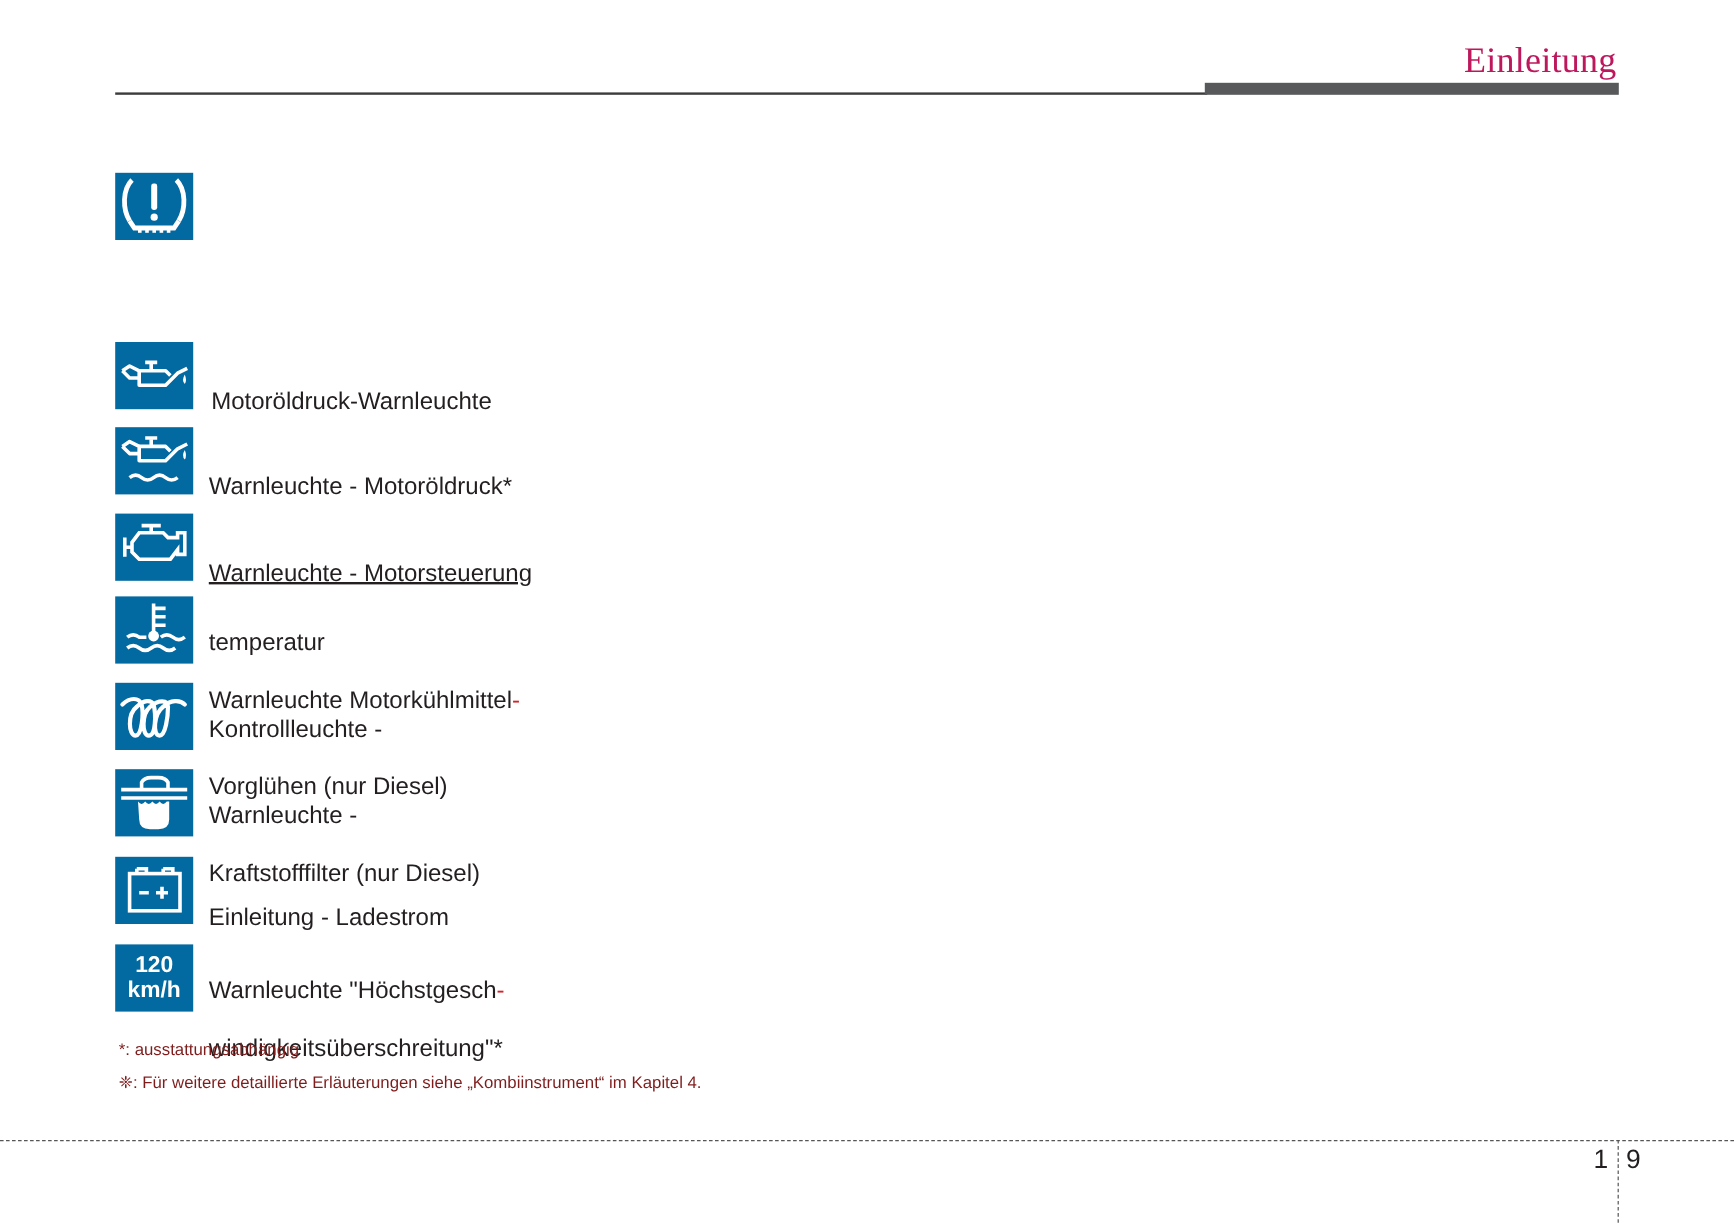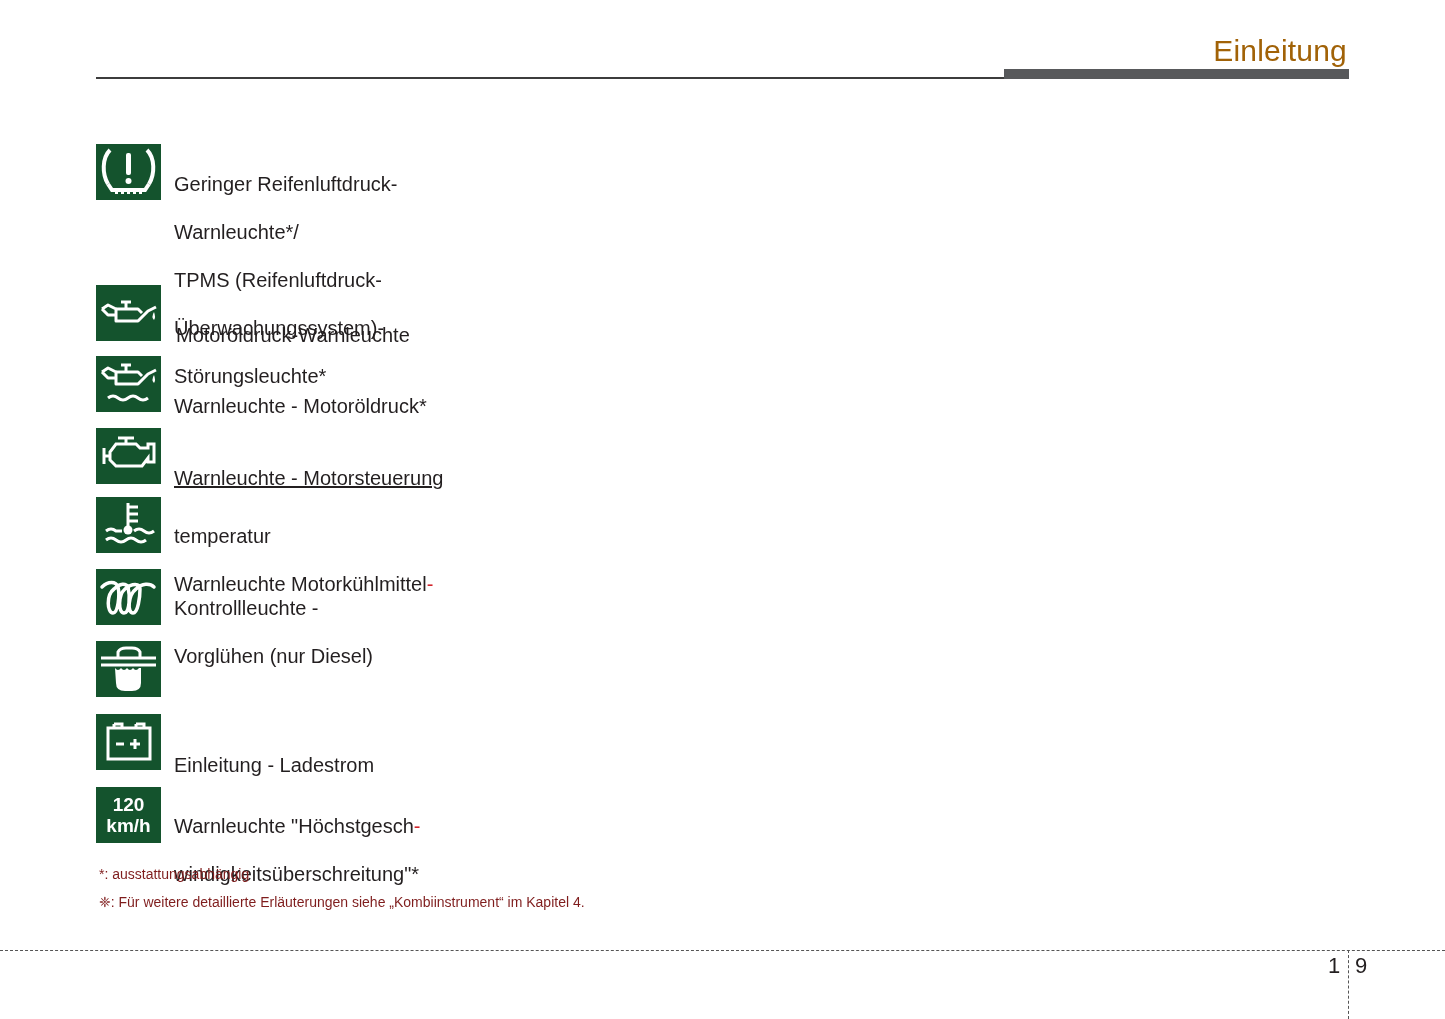--- a/index.html
+++ b/index.html
@@ -1,25 +1,25 @@
 <!DOCTYPE html>
 <html><head>
 <meta charset="utf-8">
 <style>
   html, body { margin: 0; padding: 0; background: #ffffff; }
   body { width: 1445px; height: 1019px; position: relative; overflow: hidden;
          font-family: "Liberation Sans", "DejaVu Sans", sans-serif; color: #231f20; }
 
-  .header-title { position: absolute; right: 98px; top: 34px; font-family: Liberation Sans, sans-serif;
-                  font-size: 30px; color: #a16207; letter-spacing: 0.2px; }
+  .header-title { position: absolute; right: 98px; top: 34px; font-family: Liberation Serif, serif;
+                  font-size: 30px; color: #be185d; letter-spacing: 0.2px; }
   .header-rule-thin { position: absolute; left: 96px; top: 77px; width: 910px; height: 2px; background: #3c3c3c; }
   .header-rule-thick { position: absolute; left: 1004px; top: 69px; width: 345px; height: 10px; background: #58595b; }
 
   .item { position: absolute; left: 96px; display: flex; align-items: flex-start; }
-  .icon-box { width: 65px; height: 56px; background: #14532d; flex: 0 0 65px; display: flex; align-items: center; justify-content: center; }
+  .icon-box { width: 65px; height: 56px; background: #0369a1; flex: 0 0 65px; display: flex; align-items: center; justify-content: center; }
   .icon-box svg { display: block; }
   .item-text { margin-left: 13px; font-size: 20px; line-height: 24px; color: #231f20; white-space: pre-line; }
   .red-hyphen { color: #d2232a; }
 
   .speed-icon { color: #ffffff; font-weight: bold; font-size: 19px; line-height: 21px; text-align: center; }
 
   .footnotes { position: absolute; left: 99px; top: 860px; font-size: 14px; line-height: 28px; color: #7f1d1d; }
 
   .footer-dash { position: absolute; left: 0; top: 950px; width: 1445px; height: 0; border-top: 1.5px dashed #555; }
   .footer-vdash { position: absolute; left: 1348px; top: 950px; width: 0; height: 69px; border-left: 1.5px dashed #555; }
@@ -45,27 +45,20 @@
       <circle cx="32.5" cy="37" r="3" fill="#fff"></circle>
       <g fill="#fff">
         <rect x="19" y="46" width="3" height="4"></rect>
         <rect x="25" y="46" width="3" height="4"></rect>
         <rect x="31" y="46" width="3" height="4"></rect>
         <rect x="37" y="46" width="3" height="4"></rect>
         <rect x="43" y="46" width="3" height="4"></rect>
       </g>
     </svg>
   </div>
-  <div class="item-text" style="margin-top:4px;">
-    <div>Geringer Reifenluftdruck-</div>
-    <div>Warnleuchte*/</div>
-    <div>TPMS (Reifenluftdruck-</div>
-    <div>Überwachungssystem)-</div>
-    <div>Störungsleuchte*</div>
-  </div>
 </div>
 
 <div class="item" style="top:285px;justify-content:space-between;">
   <div class="icon-box">
     <svg width="65" height="56" viewBox="0 0 65 56">
       <g fill="none" stroke="#fff" stroke-width="3" stroke-linejoin="round">
         <path d="M6 24 L 12 20 L 20 24 L 20 36 L 42 36 L 52 26 L 60 22"></path>
         <path d="M6 24 L 12 30 L 20 30"></path>
         <path d="M20 24 L 42 24 L 46 28"></path>
         <path d="M30 24 L 30 18"></path>
@@ -153,20 +146,24 @@
 <div class="item" style="top:641px;">
   <div class="icon-box">
     <svg width="65" height="56" viewBox="0 0 65 56">
       <g fill="none" stroke="#fff" stroke-width="3">
         <path d="M5 17 L 60 17"></path>
         <path d="M5 24 L 60 24"></path>
         <path d="M22 17 L 22 11 Q 24 7 30 7 L 36 7 Q 42 7 44 11 L 44 17"></path>
       </g>
       <path d="M19 27 Q 22 31 25 27 Q 28 31 31 27 Q 34 31 37 27 Q 40 31 43 27 L 45 27 L 45 42 Q 45 50 36 50 L 29 50 Q 20 50 20 42 Z" fill="#fff"></path>
     </svg>
+  </div>
+  <div class="item-text" style="margin-top:3px;">
+    <div>Warnleuchte -</div>
+    <div>Kraftstofffilter (nur Diesel)</div>
   </div>
 </div>
 
 <div class="item" style="top:714px;">
   <div class="icon-box">
     <svg width="65" height="56" viewBox="0 0 65 56">
       <g fill="none" stroke="#fff" stroke-width="3">
         <rect x="12" y="14" width="42" height="31"></rect>
         <path d="M18 10 L 26 10 L 26 14"></path>
         <path d="M18 10 L 18 14"></path>

